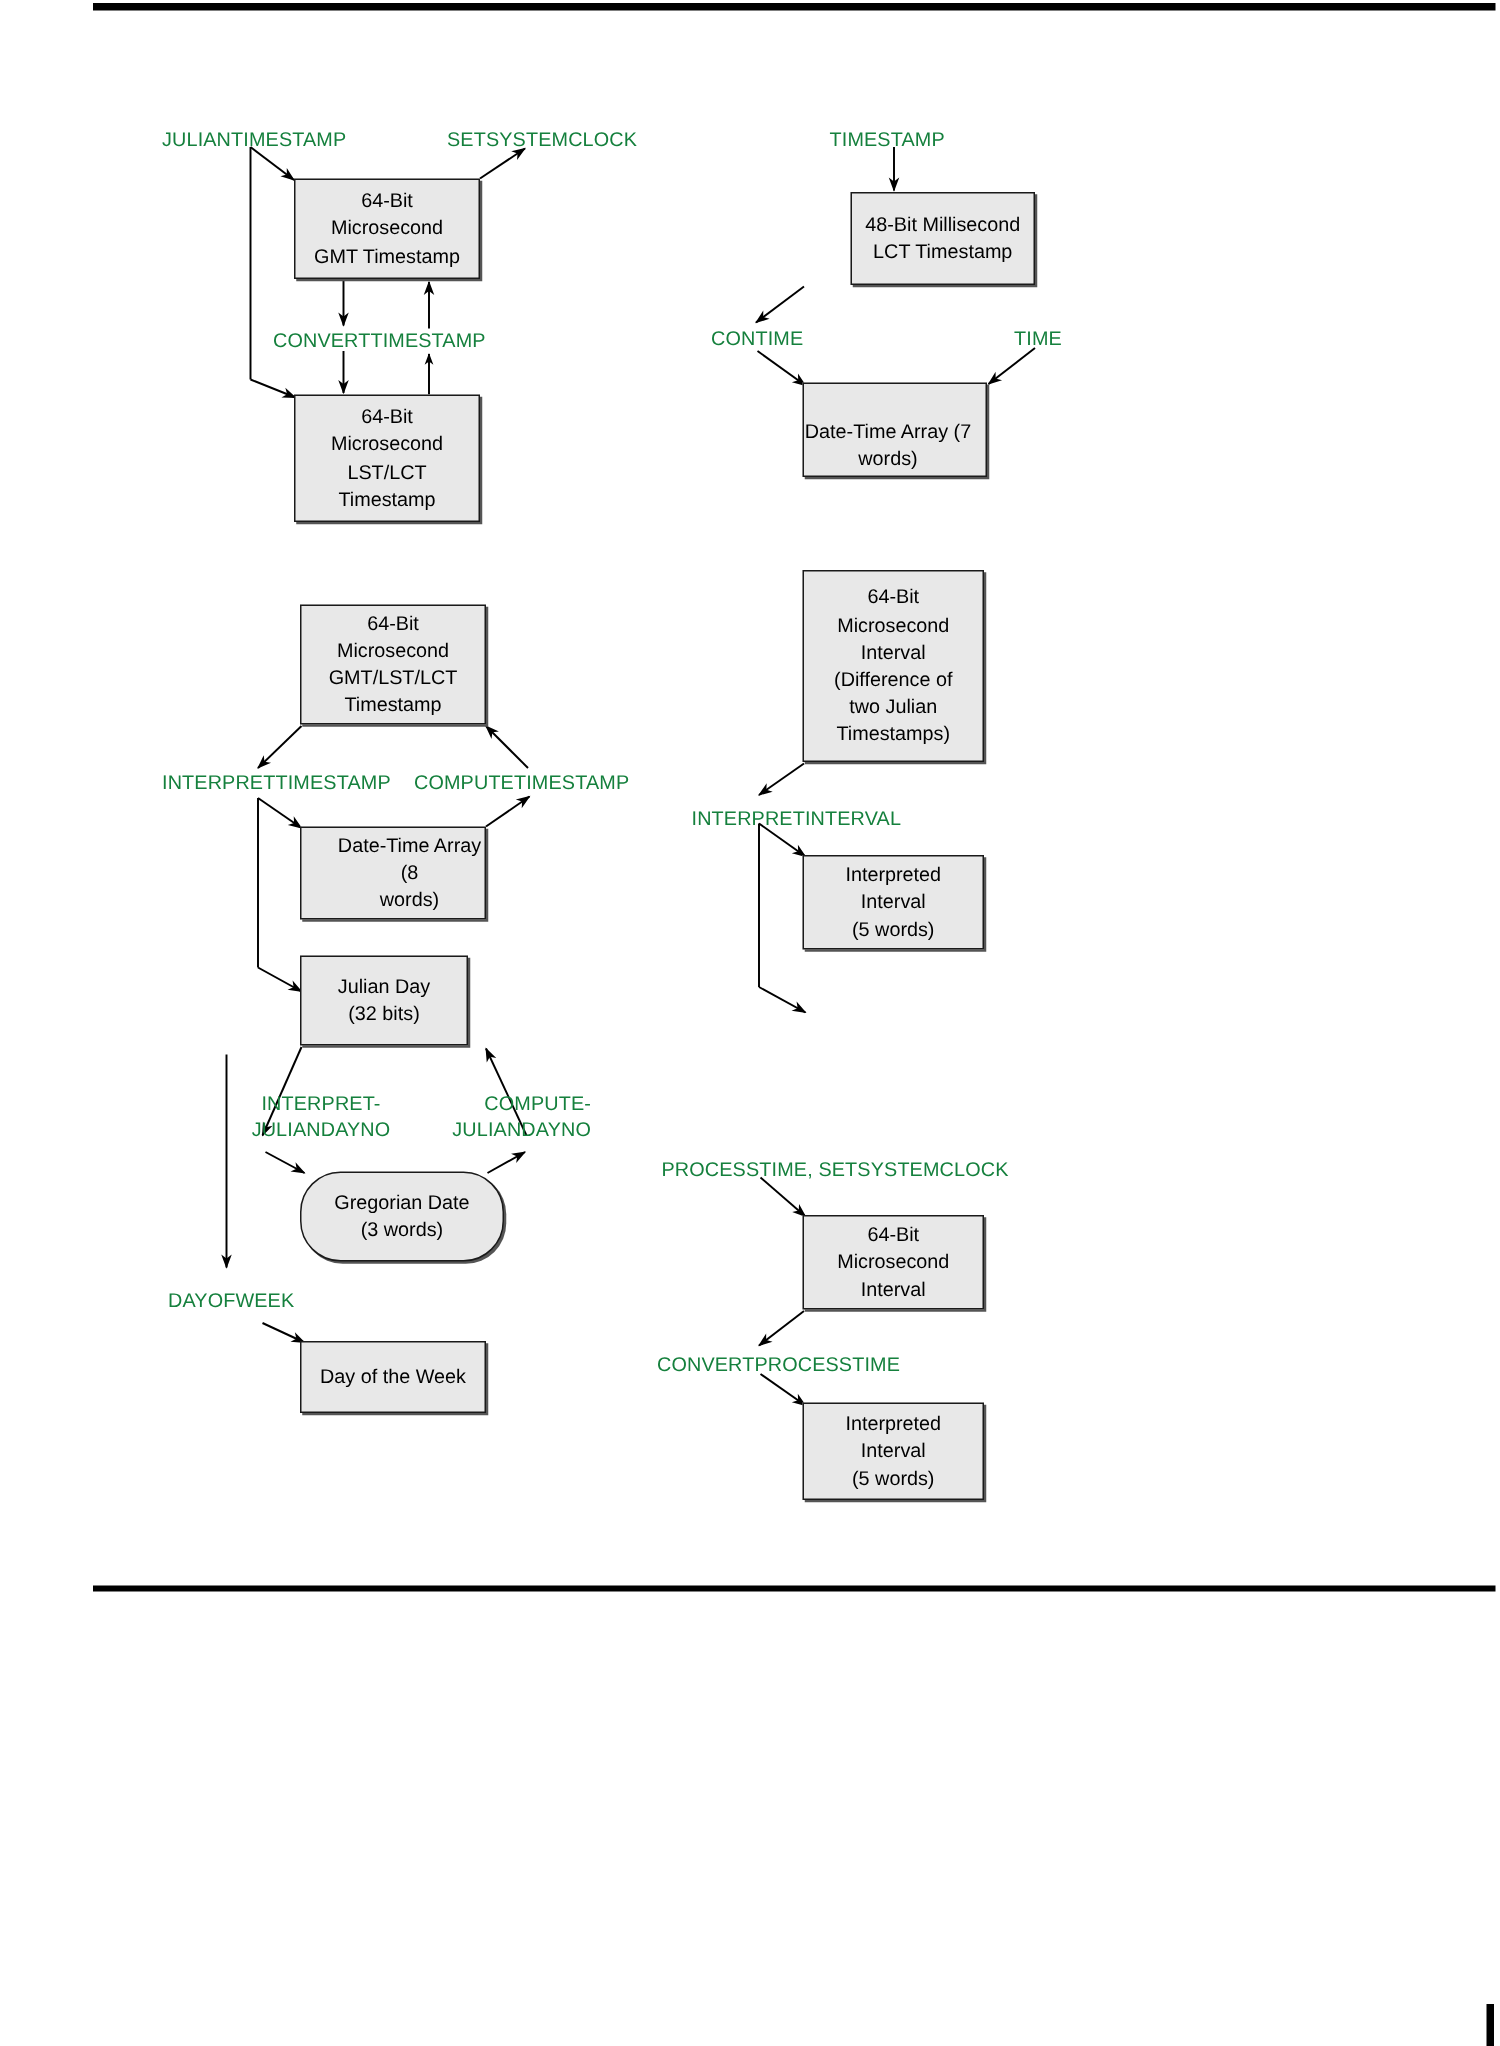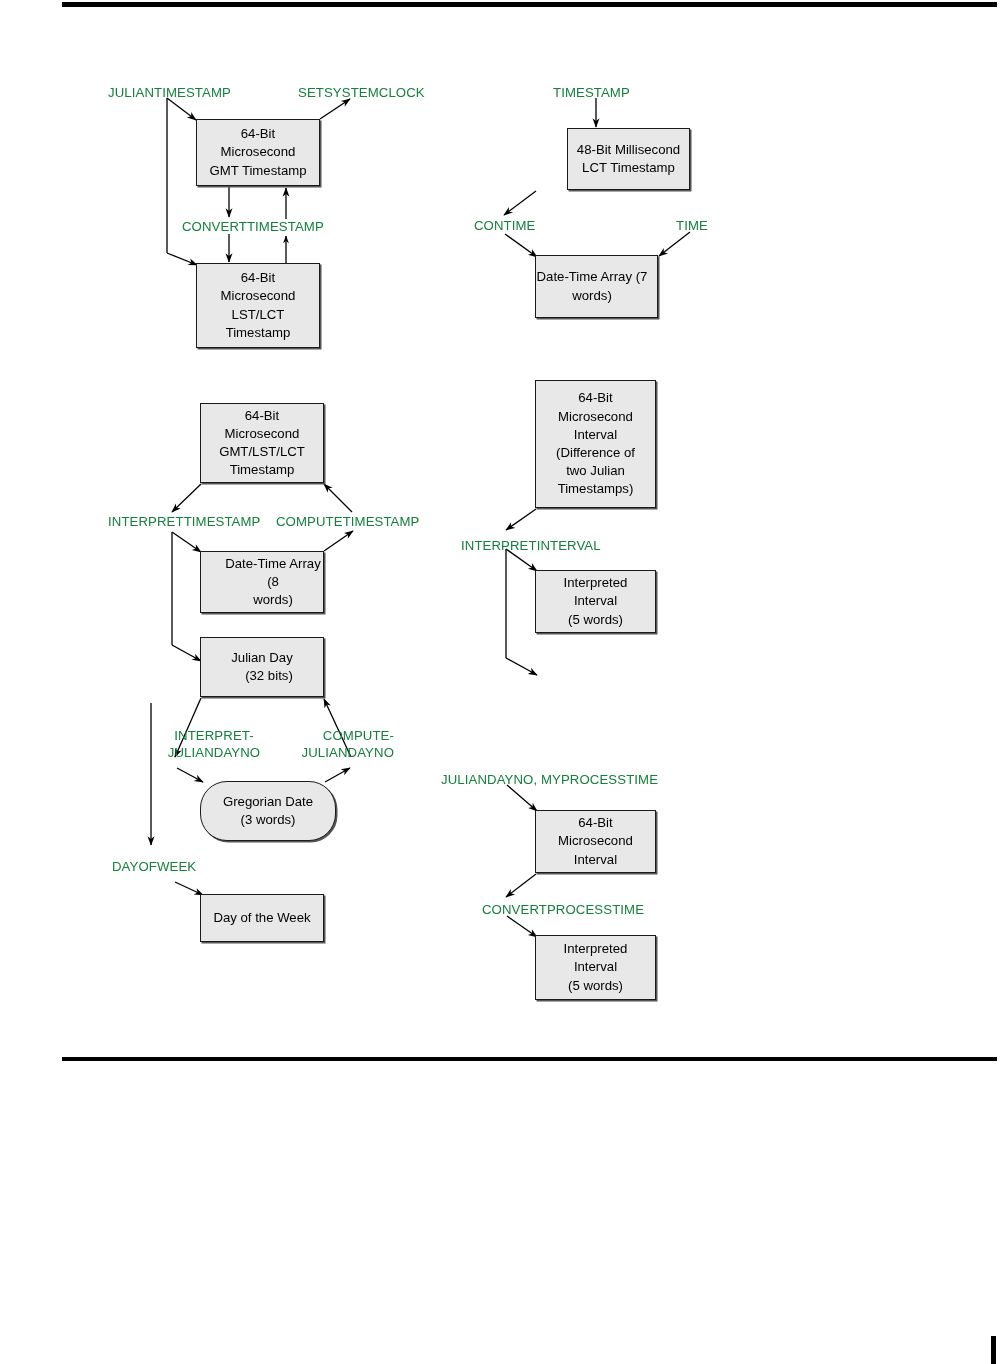--- a/index.html
+++ b/index.html
@@ -170,40 +170,40 @@
 
   <div class="label" style="left:553px; top:85px;">TIMESTAMP</div>
 
   <div class="node" style="left:535px; top:128px; width:123px; height:62px;margin-left:32px;">48-Bit Millisecond
 LCT Timestamp</div>
 
   <div class="label" style="left:474px; top:218px;">CONTIME</div>
 
   <div class="label" style="left:676px; top:218px;">TIME</div>
 
-  <div class="node overflow" style="left:535px; top:255px; width:123px; height:63px;">
+  <div class="node overflow" style="left:535px; top:255px; width:123px; height:63px;align-items:flex-end;">
     <span>Date-Time Array (7
 words)</span>
   </div>
 
   <div class="node" style="left:200px; top:403px; width:124px; height:80px;">64-Bit
 Microsecond
 GMT/LST/LCT
 Timestamp</div>
 
   <div class="label" style="left:108px; top:514px;">INTERPRETTIMESTAMP</div>
 
   <div class="label" style="left:276px; top:514px;">COMPUTETIMESTAMP</div>
 
   <div class="node overflow" style="left:200px; top:551px; width:124px; height:62px;padding-left:32px;">
     <span>Date-Time Array (8
 words)</span>
   </div>
 
-  <div class="node" style="left:200px; top:637px; width:124px; height:60px;text-align:right;">Julian Day
+  <div class="node" style="left:200px; top:637px; width:112px; height:60px;">Julian Day
 (32 bits)</div>
 
   <div class="label center" style="left:160px; top:728px; width:108px;">INTERPRET-
 JULIANDAYNO</div>
 
   <div class="label center" style="left:284px; top:728px; width:110px;text-align:right;">COMPUTE-
 JULIANDAYNO</div>
 
   <div class="node" style="left:200px; top:781px; width:136px; height:60px;border-radius:27px;">Gregorian Date
 (3 words)</div>
@@ -219,25 +219,25 @@
 two Julian
 Timestamps)</div>
 
   <div class="label" style="left:461px; top:538px;">INTERPRETINTERVAL</div>
 
   <div class="node" style="left:535px; top:570px; width:121px; height:63px;">Interpreted
 Interval
 (5 words)</div>
 
 
-  <div class="label" style="left:441px; top:772px;">JULIANDAYNO, MYPROCESSTIME</div>
+  <div class="label" style="left:441px; top:772px;">PROCESSTIME, SETSYSTEMCLOCK</div>
 
   <div class="node" style="left:535px; top:810px; width:121px; height:63px;">64-Bit
 Microsecond
 Interval</div>
 
-  <div class="label" style="left:438px; top:902px;margin-left:44px;">CONVERTPROCESSTIME</div>
+  <div class="label" style="left:438px; top:902px;">CONVERTPROCESSTIME</div>
 
   <div class="node" style="left:535px; top:935px; width:121px; height:65px;">Interpreted
 Interval
 (5 words)</div>
 
 </div>
 
 </body></html>

